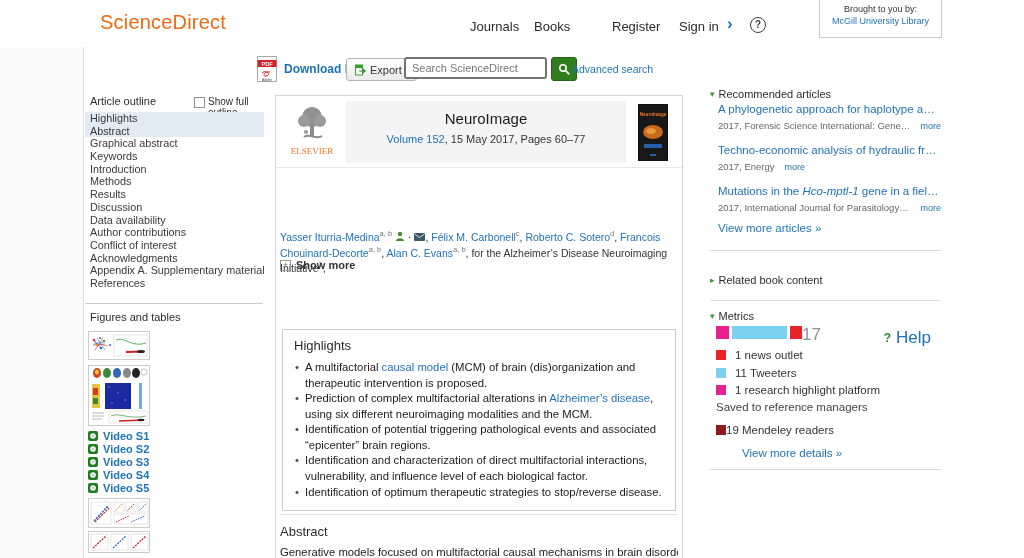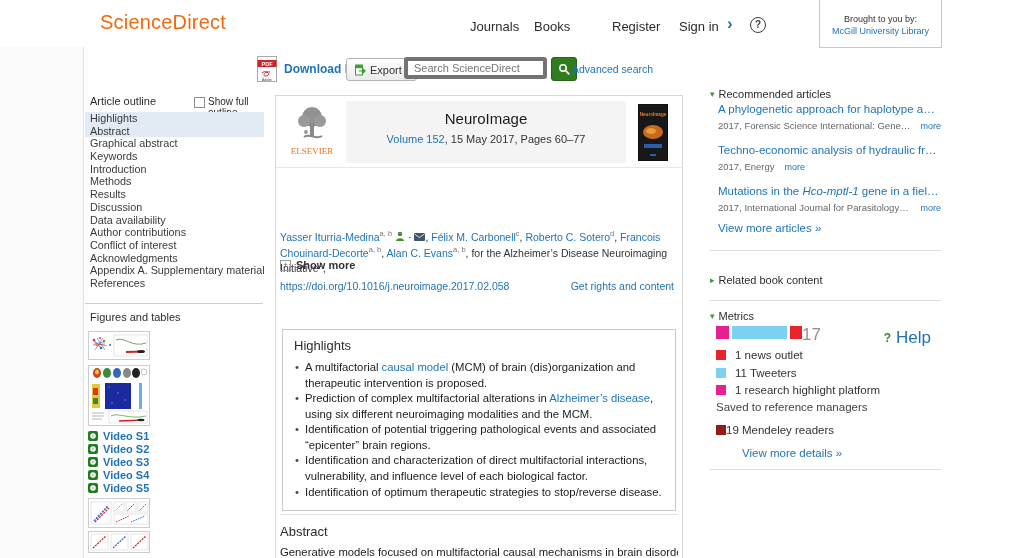--- a/index.html
+++ b/index.html
@@ -10,33 +10,33 @@
   .it{font-style:italic;}
   sup{font-size:7.5px;color:#777;}
 
   
   .logo{left:100px;top:11px;font-size:20px;color:#f0690f;font-weight:500;letter-spacing:.2px;}
   .nav-item{top:19px;font-size:13px;color:#2b2b2b;cursor:pointer;}
   .chev{left:727px;top:14px;font-size:17px;font-weight:bold;color:#1f73b7;}
   .help-circle{left:750px;top:17px;width:14px;height:14px;border:1.5px solid #3c3c3c;border-radius:50%;
     font-size:10px;line-height:14px;text-align:center;font-weight:bold;color:#3c3c3c;}
   .brought{left:819px;top:0;width:121px;height:33px;border:1px solid #c9c9c9;border-top:none;background:#fff;
-    text-align:center;font-size:9px;padding-top:14px;}
+    text-align:center;font-size:9px;padding-top:4px;}
   .brought .l1{color:#333;}
   .brought .l2{margin-top:2px;}
 
   
   .gutter{left:0;top:47px;width:83px;height:511px;background:#fafafa;border-right:1px solid #e2e2e2;}
 
   
   .dl-label{left:284px;top:62px;font-size:12px;font-weight:bold;}
   .export-btn{left:346px;top:58px;height:21px;display:flex;align-items:center;gap:4px;padding:0 7px;
     border:1px solid #b3b3b3;border-radius:3px;background:linear-gradient(#fefefe,#ebebeb);font-size:11px;color:#333;cursor:pointer;}
   .export-caret{font-size:7px;color:#444;}
-  .search-input{left:404px;top:57px;width:143px;height:22px;box-sizing:border-box;border:4px solid #737373;
+  .search-input{left:404px;top:57px;width:143px;height:22px;box-sizing:border-box;border:2px solid #737373;
     border-radius:3px;padding:0 6px;font-size:11px;color:#333;font-family:inherit;}
   .search-btn{left:551px;top:57px;width:24px;height:22px;background:#2f7d1f;border:1px solid #266317;
     border-radius:3px;display:flex;align-items:center;justify-content:center;cursor:pointer;}
   .adv{left:572px;top:63px;font-size:10.5px;}
 
   
   .lsb{left:85px;top:0;width:180px;height:558px;}
   .lsb-title{font-size:11px;color:#2d2d2d;}
   .cb{left:109px;top:97px;width:9px;height:9px;border:1px solid #909090;background:#fff;}
   .outline-list{left:0;top:112px;width:179px;}
@@ -313,24 +313,20 @@
   </svg> · <svg style="" width="11" height="8" viewBox="0 0 11 8">
     <rect width="11" height="8" rx="1" fill="#3d5866"></rect>
     <path d="M0.5 1 L5.5 4.5 L10.5 1" stroke="#fff" stroke-width="0.8" fill="none"></path>
   </svg>, <span class="lnk">Félix M. Carbonell</span><sup>c</sup>, <span class="lnk">Roberto C. Sotero</span><sup>d</sup>, <span class="lnk">Francois Chouinard-Decorte</span><sup>a, b</sup>, <span class="lnk">Alan C. Evans</span><sup>a, b</sup>, <span style="color: rgb(51, 51, 51);">for the Alzheimer’s Disease Neuroimaging Initiative</span><sup>1</sup>,</div>
 
   <div class="abs showmore">
     <span class="plusbox">+</span>
     <span class="showmore-lbl">Show more</span>
   </div>
 
-  <div class="abs doirow">
-    <span class="lnk">https://doi.org/10.1016/j.neuroimage.2017.02.058</span>
-    <span class="lnk">Get rights and content</span>
-  </div>
 
   <div class="abs hlbox">
     <div class="hltitle">Highlights</div>
     <ul>
         <li><span>A multifactorial </span><span class="lnk">causal model</span><span> (MCM) of brain (dis)organization and therapeutic intervention is proposed.</span></li>
         <li><span>Prediction of complex multifactorial alterations in </span><span class="lnk">Alzheimer’s disease</span><span>, using six different neuroimaging modalities and the MCM.</span></li>
         <li><span>Identification of potential triggering pathological events and associated “epicenter” brain regions.</span></li>
         <li><span>Identification and characterization of direct multifactorial interactions, vulnerability, and influence level of each biological factor.</span></li>
         <li><span>Identification of optimum therapeutic strategies to stop/reverse disease.</span></li>
       </ul>

